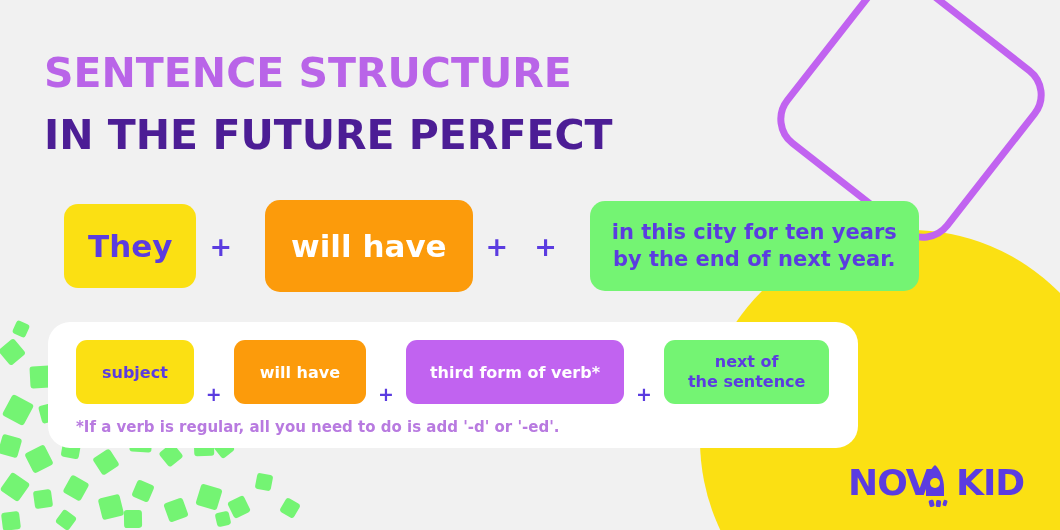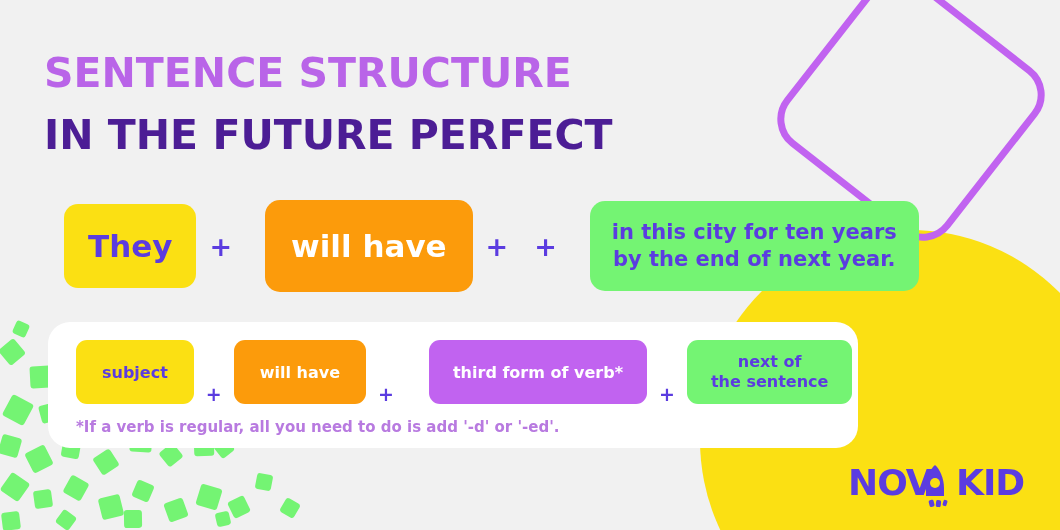--- a/index.html
+++ b/index.html
@@ -166,21 +166,21 @@
     border-radius: 11px;
     font-family: "DejaVu Sans", sans-serif;
     font-weight: 700;
     font-size: 16px;
     text-align: center;
     box-sizing: border-box;
     height: 64px;
   }
   #fchip-subject { background: #fbe013; color: #5b3ce0; padding: 0 26px; }
   #fchip-willhave { background: #fc9b0b; color: #ffffff; padding: 0 26px; }
-  #fchip-verb { background: #c163f0; color: #ffffff; padding: 0 24px; margin-left: 23px; }
+  #fchip-verb { background: #c163f0; color: #ffffff; padding: 0 24px; }
   #fchip-rest {
     background: #74f473;
     color: #5b3ce0;
     padding: 0 24px;
     flex-direction: column;
     line-height: 1.26;
   }
 
   #footnote {
     margin-top: 14px;

